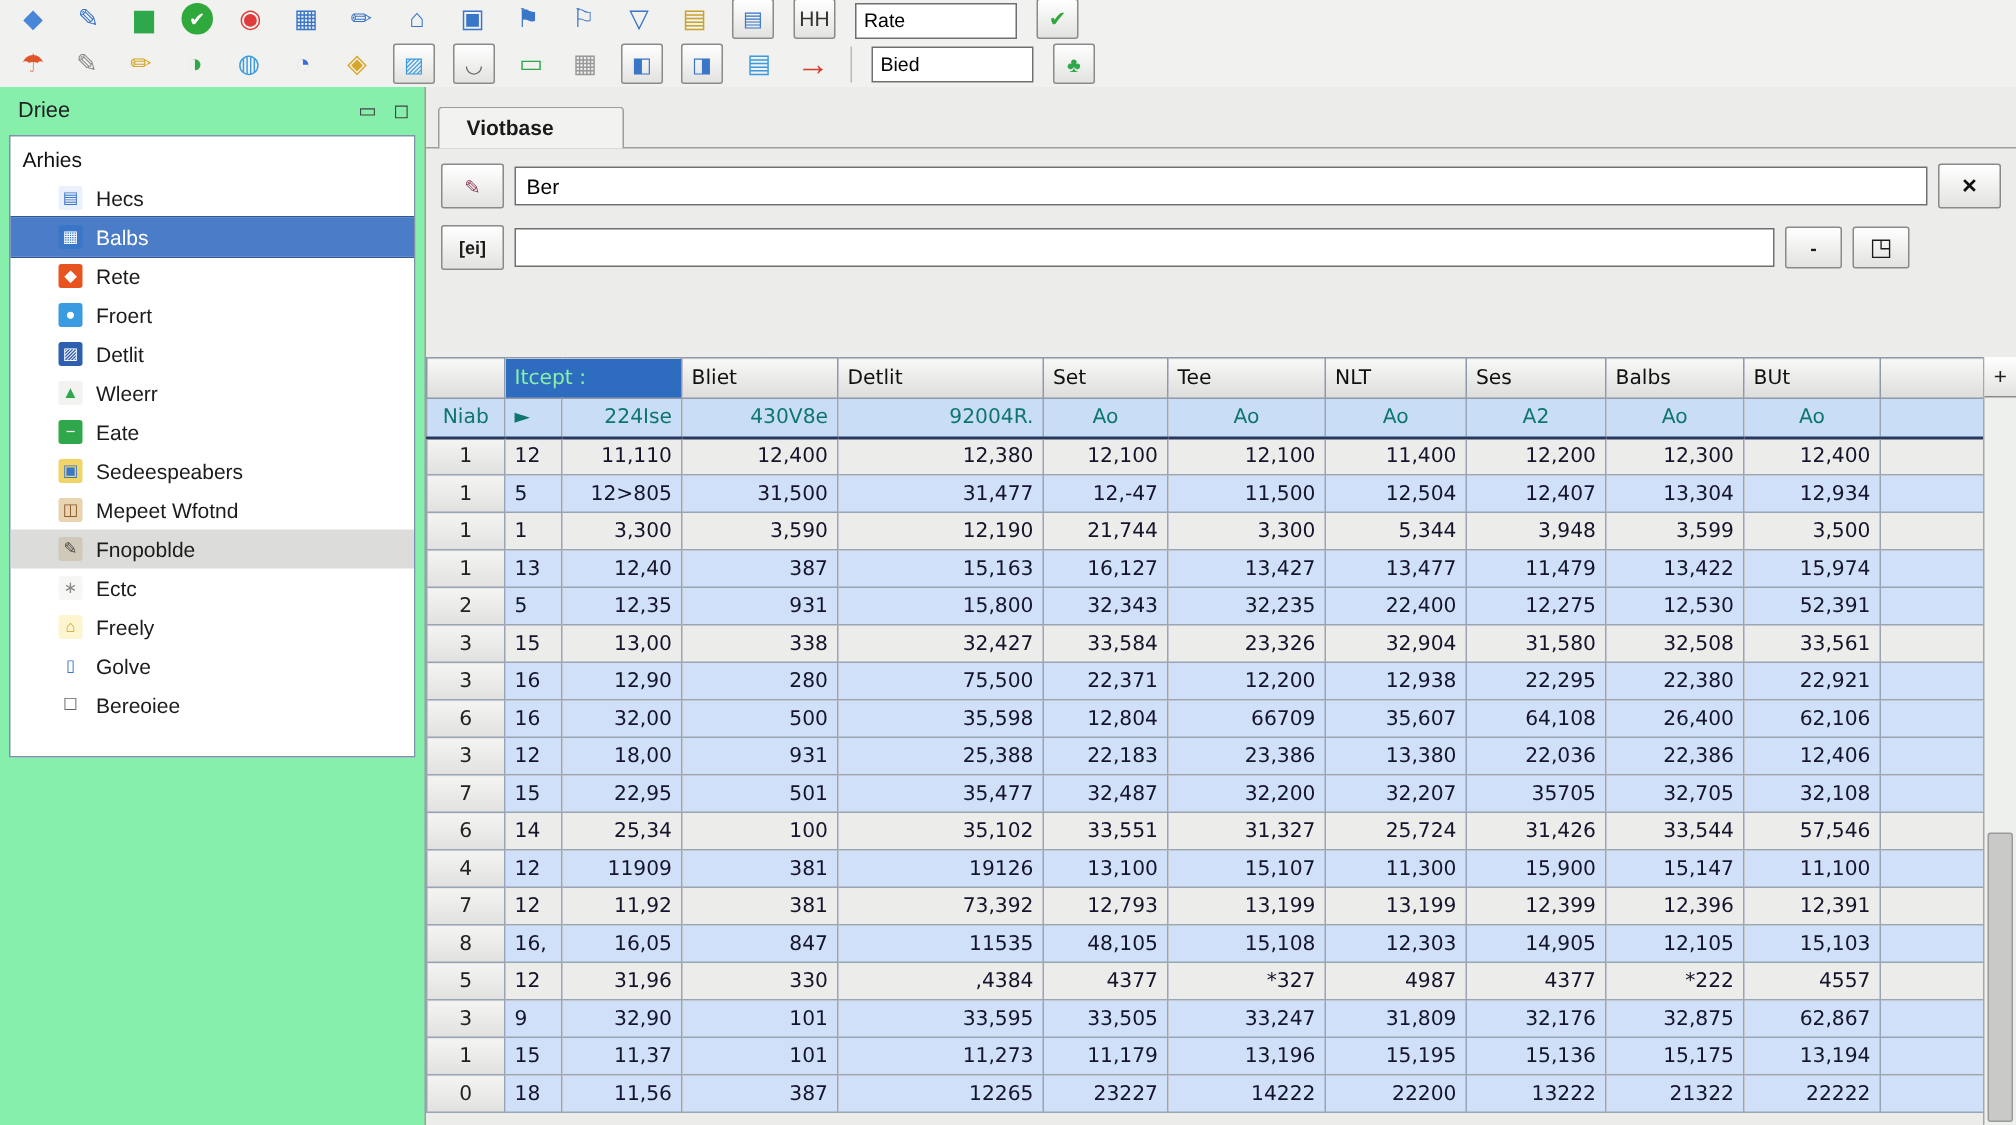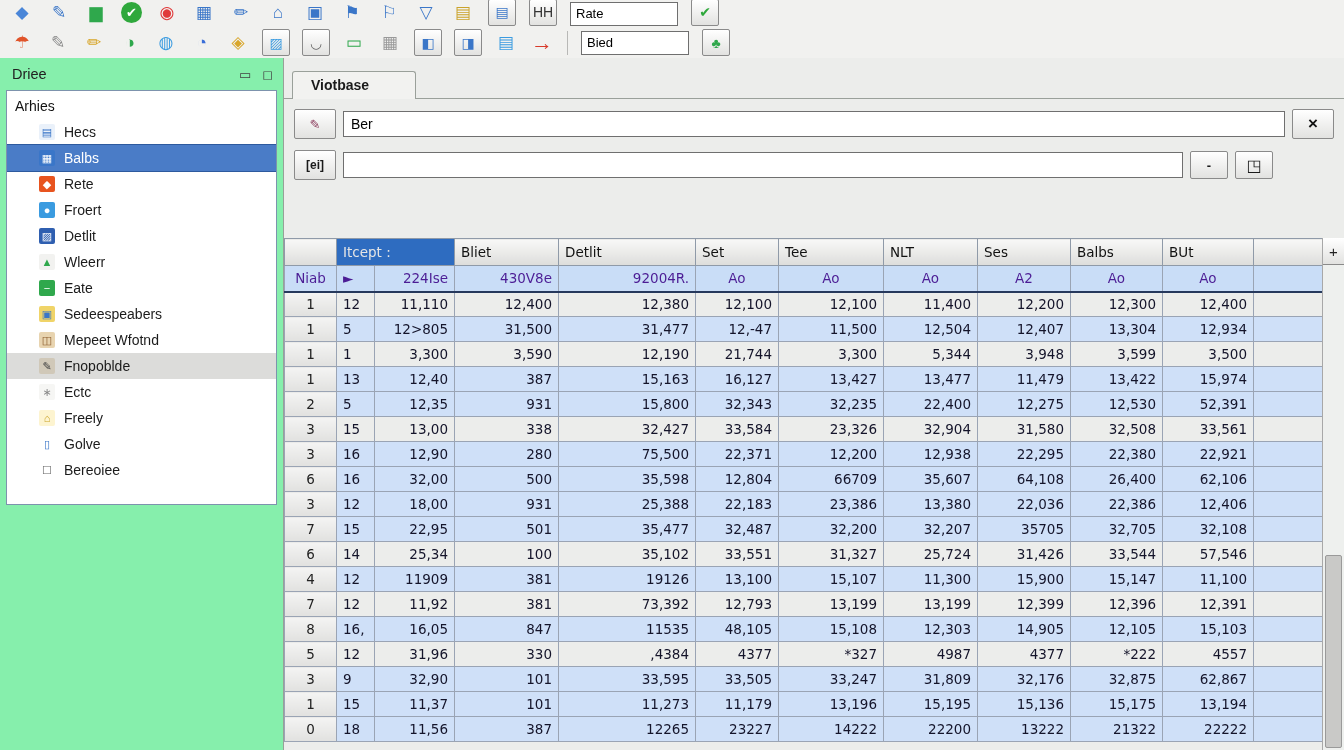--- a/index.html
+++ b/index.html
@@ -57,22 +57,22 @@
   .xbtn{font-size:17px;font-weight:bold;color:#111;}
   .spacer54{width:54px;flex:0 0 auto;}
   
   #tablezone{position:absolute;top:180px;left:0;right:0;bottom:0;overflow:hidden;}
   table{border-collapse:collapse;table-layout:fixed;width:1038px;
     font-family:"DejaVu Sans",sans-serif;font-size:13.5px;}
   th,td{border:1px solid #9aa4b4;height:25px;padding:0 6px;overflow:hidden;white-space:nowrap;
     box-sizing:border-box;}
   thead th{background:linear-gradient(#f8f8f7,#dddddb);font-weight:normal;text-align:left;
     color:#111;height:27px;border-color:#8f9aa8;}
-  thead th.selcol{background:#2e6cc0;color:#e5e5e5;}
-  tr.subhdr td{background:#c9ddf7;color:#4c1d95;border-bottom:2px solid #26395c;height:26px;}
+  thead th.selcol{background:#2e6cc0;color:#86efac;}
+  tr.subhdr td{background:#c9ddf7;color:#0f766e;border-bottom:2px solid #26395c;height:26px;}
   td.rowhdr{background:linear-gradient(#f4f4f3,#e1e1df);text-align:center;color:#222;}
   tbody td{color:#14142a;}
   tr.shaded td:not(.rowhdr){background:#cfe0f8;}
   .r{text-align:right;}.l{text-align:left;}.c{text-align:center;}
   
   #vscroll{position:absolute;right:0;top:0;width:21px;bottom:0;background:#eef0ee;border-left:1px solid #a8a8a8;}
   #vs-add{height:26px;display:flex;align-items:center;justify-content:center;
     background:linear-gradient(#ffffff,#e2e2e0);border-bottom:1px solid #8a8a8a;font-size:15px;color:#222;}
   #vs-thumb{position:absolute;left:2px;right:2px;top:62%;bottom:2px;background:#c9c9c7;
     border:1px solid #9a9a9a;border-radius:2px;}

